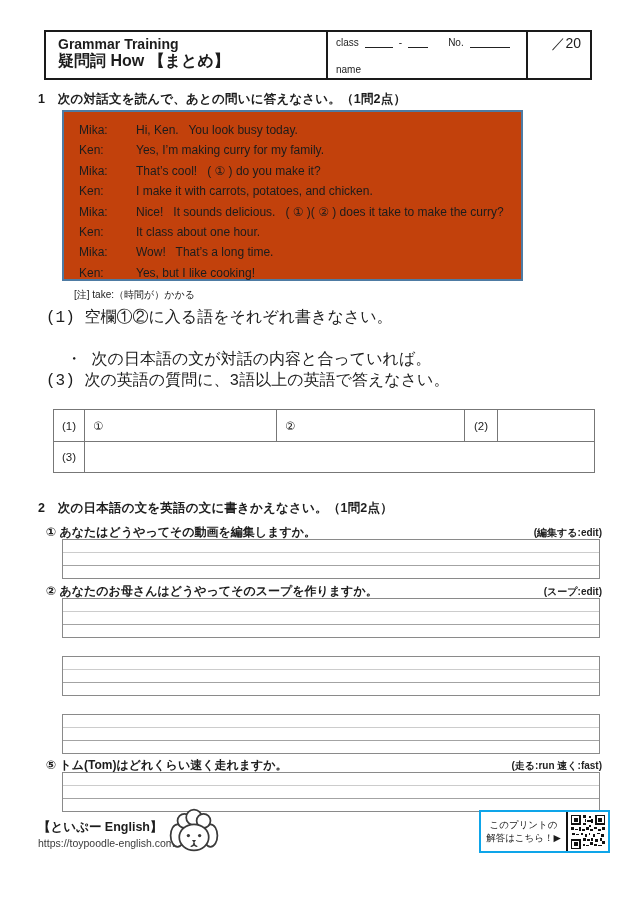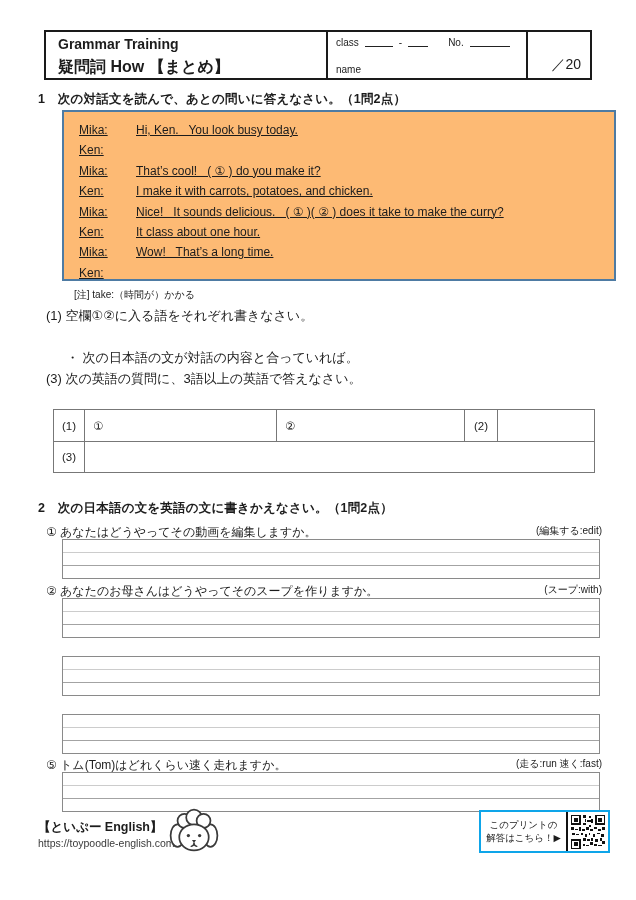--- a/index.html
+++ b/index.html
@@ -3,56 +3,56 @@
 <meta charset="utf-8">
 <style>
   * { margin:0; padding:0; box-sizing:border-box; }
   html,body { background:#f2f2f2; }
   body { font-family:"Liberation Sans","DejaVu Sans",sans-serif; color:#1c1c1c; }
   .page { position:relative; width:636px; height:900px; background:#ffffff; margin:0 auto; overflow:hidden; }
 
   
   .header-box { position:absolute; left:44px; top:30px; width:548px; height:50px;
                 border:2px solid #1a1a1a; display:flex; background:#fff; }
-  .hdr-left { width:280px; padding:4px 0 2px 12px; display:flex; flex-direction:column; justify-content:space-between; }
+  .hdr-left { width:280px; padding:4px 0 2px 12px; display:flex; flex-direction:column; justify-content:flex-start; }
   .hdr-title-en { font-size:14px; font-weight:bold; line-height:1.15; }
   .hdr-title-jp { font-size:16px; font-weight:bold; line-height:1.1; }
   .hdr-mid { flex:1; border-left:2px solid #1a1a1a; border-right:2px solid #1a1a1a;
              padding:5px 8px 3px 8px; display:flex; flex-direction:column; justify-content:space-between;
              font-size:10px; color:#222; }
   .blank { display:inline-block; border-bottom:1px solid #222; height:10px; vertical-align:baseline; }
   .b28 { width:28px; } .b20 { width:20px; } .b40 { width:40px; }
-  .hdr-row { display:flex; gap:6px; }
-  .hdr-right { width:62px; display:flex; align-items:flex-end; justify-content:flex-end; padding:3px 9px 4px 16px; font-size:14px; }
+  .hdr-row { display:flex; align-items:flex-end; gap:6px; }
+  .hdr-right { width:62px; display:flex; justify-content:flex-end; padding:3px 9px 4px 16px; font-size:14px; }
 
   
   .sec-title { position:absolute; font-size:12.5px; font-weight:bold; letter-spacing:.2px; }
-  .q { position:absolute; font-size:13px; }
-
-  
-  .dialogue-box { position:absolute; left:62px; top:110px; width:554px; height:171px;
-                  border:2px solid #4e7ba3; padding:8px 4px 0 15px; background:#fdba74;text-decoration:underline; }
+  .q { position:absolute; font-size:16px;font-family:Liberation Mono, monospace; }
+
+  
+  .dialogue-box { position:absolute; left:62px; top:110px; width:461px; height:171px;
+                  border:2px solid #4e7ba3; padding:8px 4px 0 15px; background:#c2410c; }
   .dlg-row { display:flex; font-size:12px; line-height:20.4px; }
   .dlg-speaker { width:57px; flex:none; }
   .dlg-text { white-space:pre-wrap; }
   .note { position:absolute; left:74px; top:288px; font-size:10px; color:#222; }
 
   
   .ans-table { position:absolute; left:53px; top:409px; width:542px; border:1px solid #777; font-size:11.5px; }
   .ans-row { display:flex; height:31px; }
   .ans-row.r2 { border-top:1px solid #777; }
   .ans-cell { border-right:1px solid #777; display:flex; align-items:center; }
   .ans-cell:last-child { border-right:none; }
   .c-num { width:31px; justify-content:center; flex:none; }
   .c-mark { padding-left:8px; flex:none; }
   .c1 { width:192px; } .c2 { width:188px; } .c-grade { width:33px; justify-content:center; flex:none; }
   .c-rest { flex:1; }
 
   
-  .s2-line { position:absolute; left:46px; width:556px; display:flex; justify-content:space-between; align-items:flex-start; }
+  .s2-line { position:absolute; left:46px; width:556px; display:flex; justify-content:space-between; align-items:center;font-weight:bold; }
   .s2-text { font-size:12px; }
   .s2-hint { font-size:10px; color:#222; }
   .write-box { position:absolute; left:62px; width:538px; height:40px; border:1px solid #8a8a8a; background:#fff; }
   .write-box .l1 { position:absolute; left:0; right:0; top:12px; border-top:1px solid #cccccc; }
   .write-box .l2 { position:absolute; left:0; right:0; top:25px; border-top:1px solid #a3a3a3; }
 
   
   .footer-brand { position:absolute; left:38px; top:819px; font-size:12.5px; font-weight:bold; }
   .footer-url { position:absolute; left:38px; top:837px; font-size:10.5px; color:#3a3a3a; }
   .dog { position:absolute; left:168px; top:808px; }
@@ -92,20 +92,21 @@
 
   <div class="sec-title" style="left:38px; top:91px;">1　次の対話文を読んで、あとの問いに答えなさい。（1問2点）</div>
 
   <div class="dialogue-box">
     <div class="dlg-row">
         <span class="dlg-speaker">Mika:</span>
         <span class="dlg-text">Hi, Ken.   You look busy today.</span>
       </div>
     <div class="dlg-row">
         <span class="dlg-speaker">Ken:</span>
+        <span class="dlg-text">Yes, I’m making curry for my family.</span>
       </div>
     <div class="dlg-row">
         <span class="dlg-speaker">Mika:</span>
         <span class="dlg-text">That’s cool!   ( ① ) do you make it?</span>
       </div>
     <div class="dlg-row">
         <span class="dlg-speaker">Ken:</span>
         <span class="dlg-text">I make it with carrots, potatoes, and chicken.</span>
       </div>
     <div class="dlg-row">
@@ -115,20 +116,21 @@
     <div class="dlg-row">
         <span class="dlg-speaker">Ken:</span>
         <span class="dlg-text">It class about one hour.</span>
       </div>
     <div class="dlg-row">
         <span class="dlg-speaker">Mika:</span>
         <span class="dlg-text">Wow!   That’s a long time.</span>
       </div>
     <div class="dlg-row">
         <span class="dlg-speaker">Ken:</span>
+        <span class="dlg-text">Yes, but I like cooking!</span>
       </div>
   </div>
 
   <div class="note">[注]  take:（時間が）かかる</div>
 
   <div class="q" style="left:46px; top:307px;">(1) 空欄①②に入る語をそれぞれ書きなさい。</div>
   <div class="q" style="left:66px; top:349px;">・ 次の日本語の文が対話の内容と合っていれば。</div>
   <div class="q" style="left:46px; top:370px;">(3) 次の英語の質問に、3語以上の英語で答えなさい。</div>
 
   <div class="ans-table">
@@ -151,21 +153,21 @@
     <span class="s2-text">① あなたはどうやってその動画を編集しますか。</span>
     <span class="s2-hint">(編集する:edit)</span>
   </div>
   <div class="write-box" style="top:539px;">
       <div class="l1"></div>
       <div class="l2"></div>
     </div>
 
   <div class="s2-line" style="top:583px;">
     <span class="s2-text">② あなたのお母さんはどうやってそのスープを作りますか。</span>
-    <span class="s2-hint">(スープ:with)</span>
+    <span class="s2-hint">(スープ:edit)</span>
   </div>
   <div class="write-box" style="top:598px;">
       <div class="l1"></div>
       <div class="l2"></div>
     </div>
 
   <div class="write-box" style="top:656px;">
       <div class="l1"></div>
       <div class="l2"></div>
     </div>

